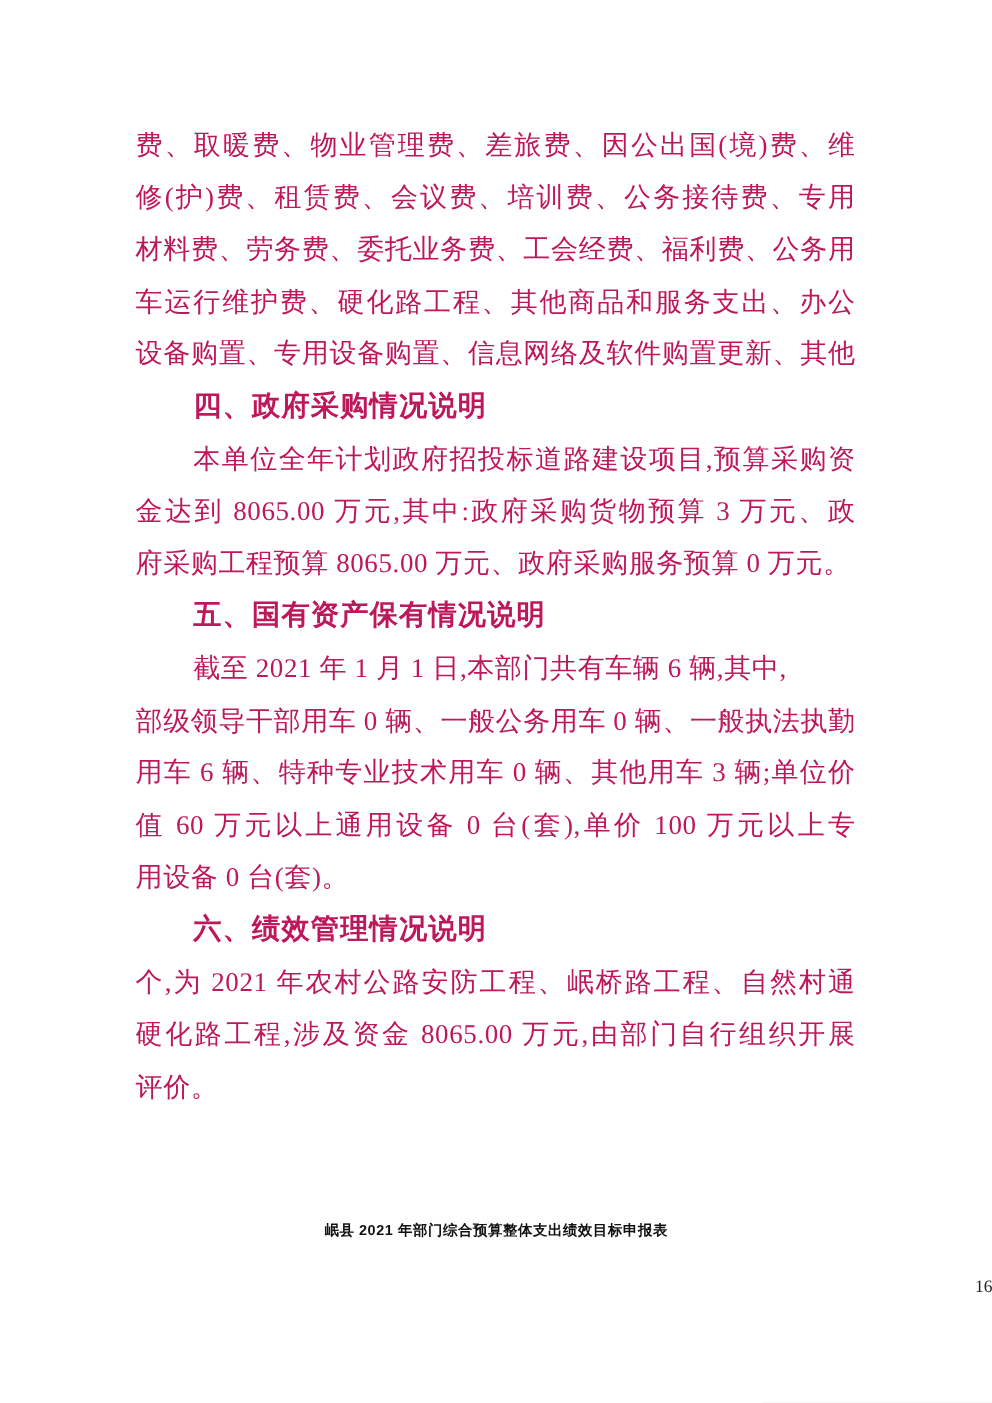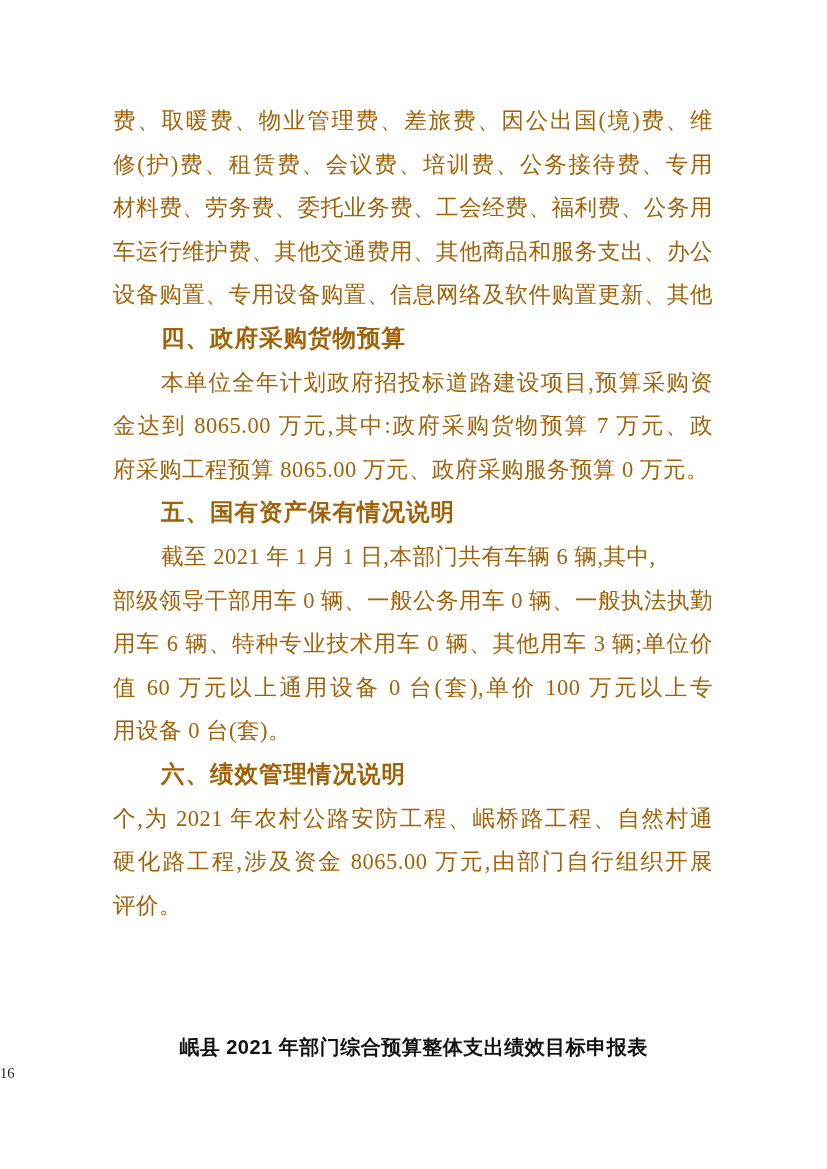--- a/index.html
+++ b/index.html
@@ -22,78 +22,78 @@
     top: 99px;
     width: 600px;
   }
 
   .line {
     height: 43.6px;
     line-height: 43.6px;
     font-size: 22.5px;
     white-space: nowrap;
     letter-spacing: 0.5px;
-    color: #a16207;
+    color: #be185d;
   }
 
   .line.j {
     white-space: normal;
     text-align: justify;
     text-align-last: justify;
     text-justify: inter-character;
   }
 
   .line.indent { text-indent: 48px; }
 
   .line.heading {
     font-family: "Liberation Sans", "DejaVu Sans", sans-serif;
     font-weight: bold;
     font-size: 23.5px;
     letter-spacing: 1px;
   }
 
   .caption {
     position: absolute;
-    top: 1036px;
+    top: 1014px;
     left: 0;
     width: 100%;
     text-align: center;
     font-family: "Liberation Sans", "DejaVu Sans", sans-serif;
     font-weight: bold;
-    font-size: 20px;
+    font-size: 12px;
     line-height: 22px;
     color: #111;
     letter-spacing: 0.5px;
   }
 
   .pagenum {
     position: absolute;
     top: 1063px;
     left: 0;
     width: 100%;
-    text-align: left;
+    text-align: right;
     font-family: "Liberation Serif", "DejaVu Serif", serif;
     font-size: 14.5px;
     line-height: 20px;
     color: #222;
   }
 </style>
 </head>
 <body>
 
 <div class="page">
   <div class="doc-body">
       <div class="line body j">费、取暖费、物业管理费、差旅费、因公出国(境)费、维</div>
       <div class="line body j">修(护)费、租赁费、会议费、培训费、公务接待费、专用</div>
       <div class="line body j">材料费、劳务费、委托业务费、工会经费、福利费、公务用</div>
-      <div class="line body j">车运行维护费、其他交通费用、其他商品和服务支出、办公</div>
+      <div class="line body j">车运行维护费、硬化路工程、其他商品和服务支出、办公</div>
       <div class="line body j">设备购置、专用设备购置、信息网络及软件购置更新、其他</div>
-      <div class="line heading indent">四、政府采购货物预算</div>
+      <div class="line heading indent">四、政府采购情况说明</div>
       <div class="line body indent j">本单位全年计划政府招投标道路建设项目,预算采购资</div>
-      <div class="line body j">金达到 8065.00 万元,其中:政府采购货物预算 7 万元、政</div>
+      <div class="line body j">金达到 8065.00 万元,其中:政府采购货物预算 3 万元、政</div>
       <div class="line body">府采购工程预算 8065.00 万元、政府采购服务预算 0 万元。</div>
       <div class="line heading indent">五、国有资产保有情况说明</div>
       <div class="line body indent">截至 2021 年 1 月 1 日,本部门共有车辆 6 辆,其中,</div>
       <div class="line body j">部级领导干部用车 0 辆、一般公务用车 0 辆、一般执法执勤</div>
       <div class="line body j">用车 6 辆、特种专业技术用车 0 辆、其他用车 3 辆;单位价</div>
       <div class="line body j">值 60 万元以上通用设备 0 台(套),单价 100 万元以上专</div>
       <div class="line body">用设备 0 台(套)。</div>
       <div class="line heading indent">六、绩效管理情况说明</div>
       <div class="line body j">个,为 2021 年农村公路安防工程、岷桥路工程、自然村通</div>
       <div class="line body j">硬化路工程,涉及资金 8065.00 万元,由部门自行组织开展</div>

